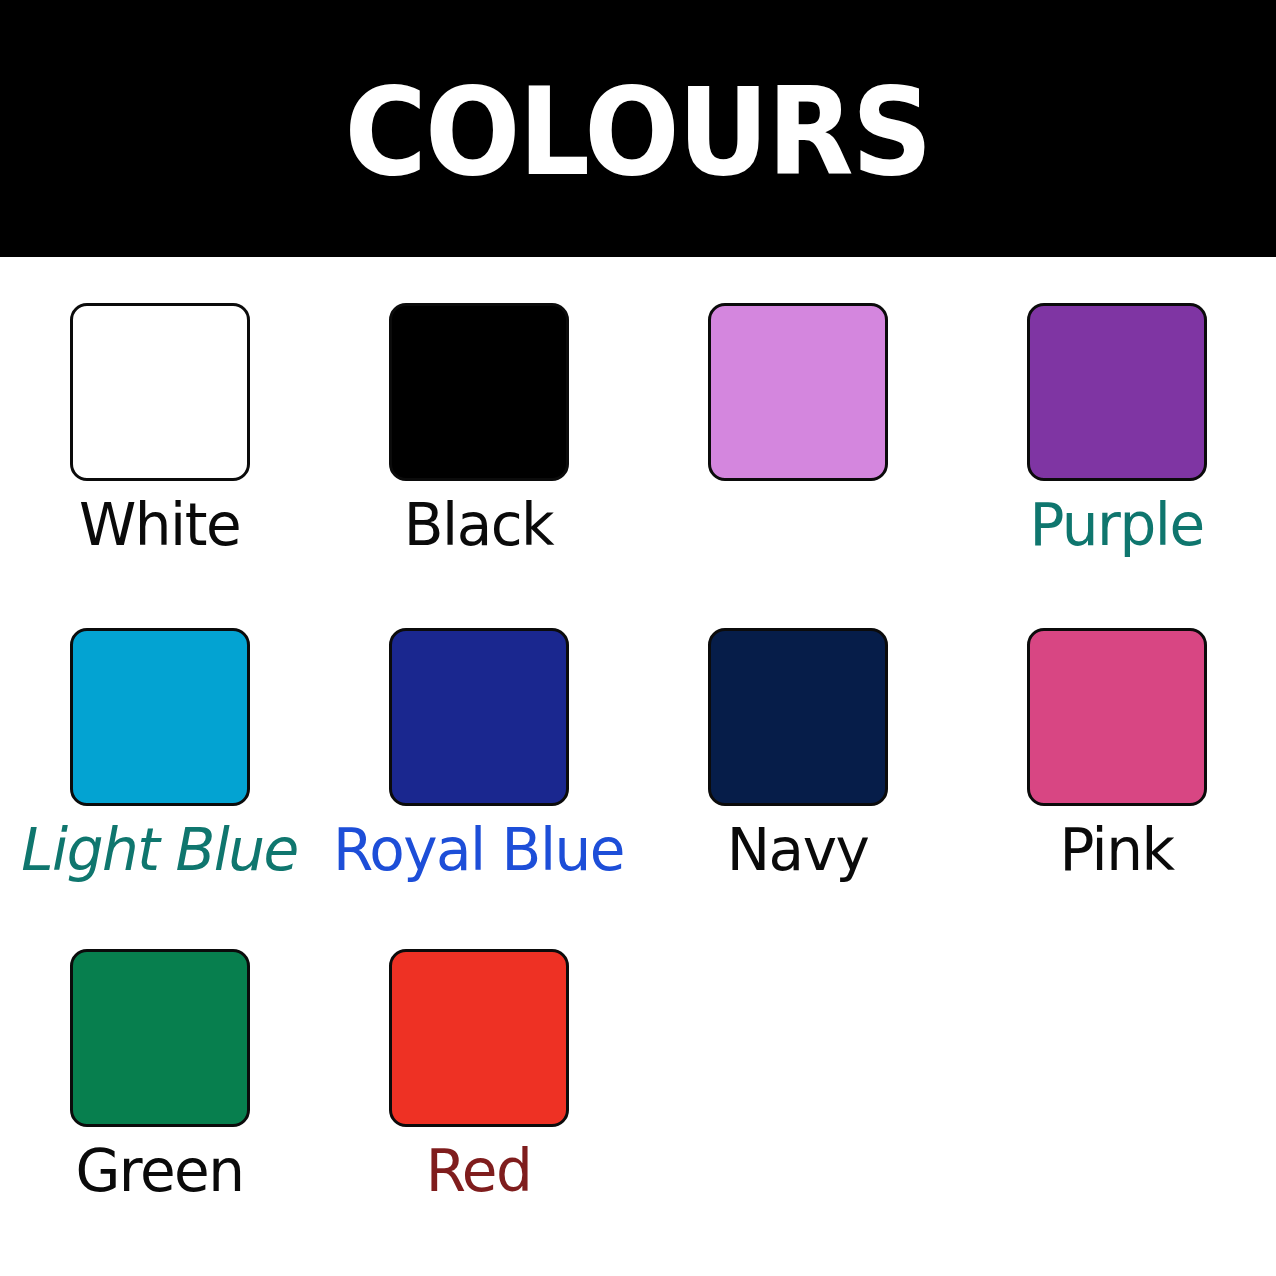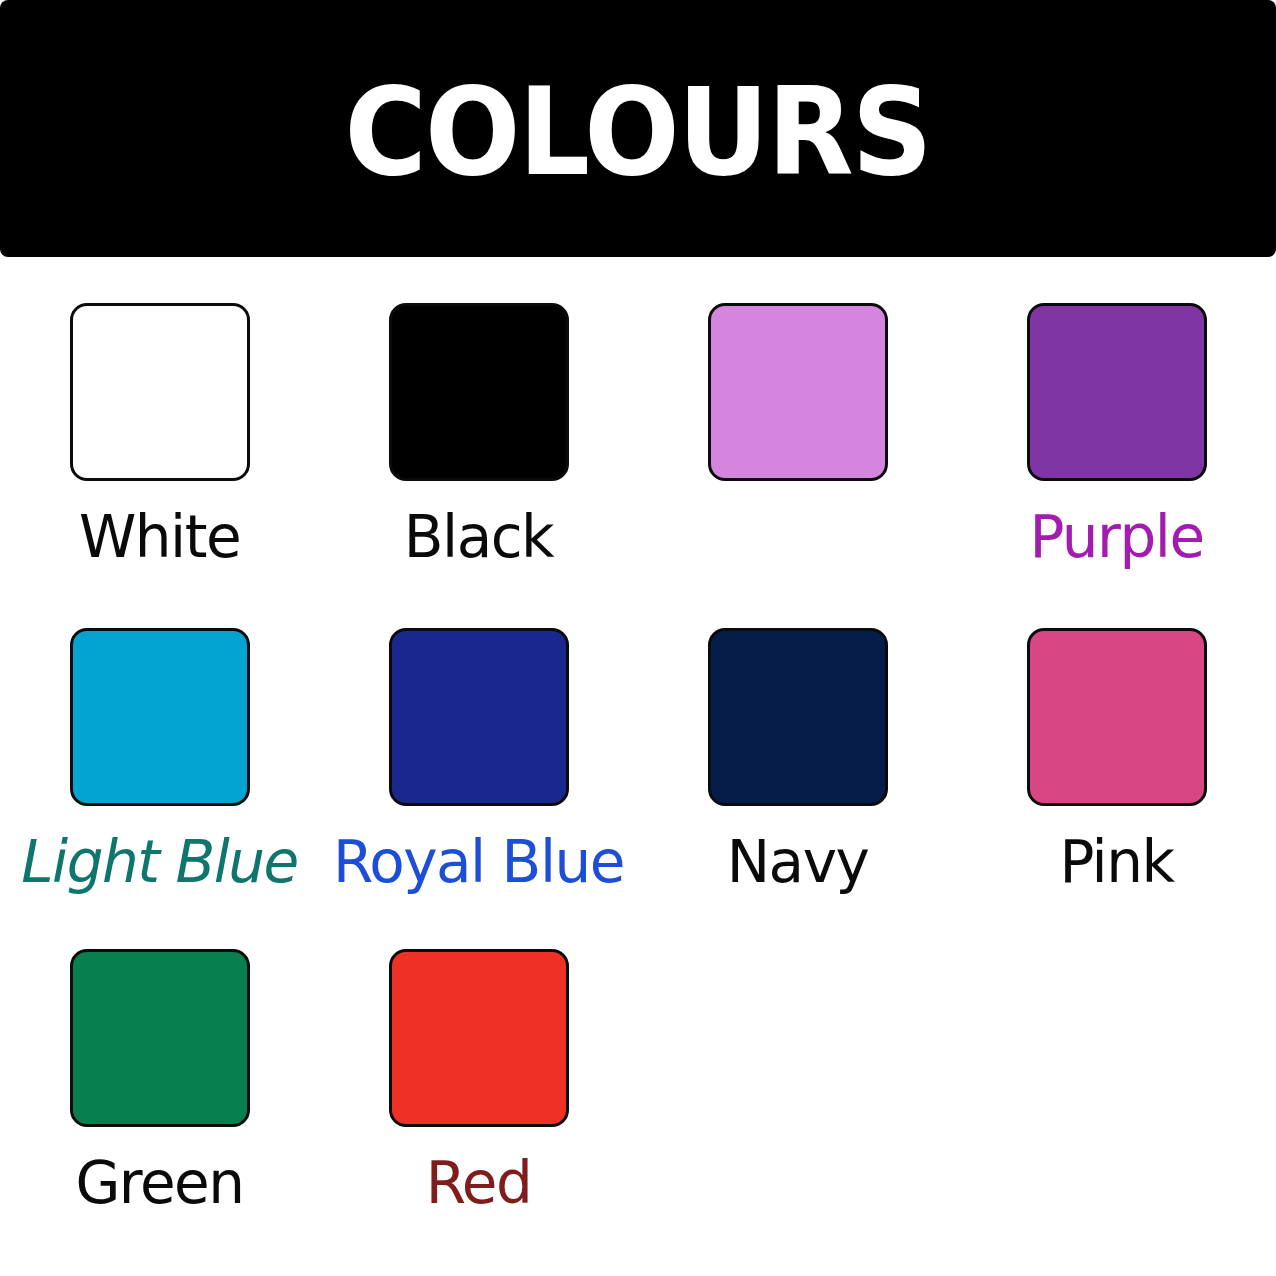--- a/index.html
+++ b/index.html
@@ -72,21 +72,21 @@
   .swatch-chip {
     width: 180px;
     height: 178px;
     border-radius: 17px;
     border: 3px solid #0b0b0b;
     box-sizing: border-box;
     background: #ffffff;
   }
 
   .swatch-label {
-    margin-top: 26px;
+    margin-top: 14px;
     font-family: "DejaVu Sans", sans-serif;
     font-weight: 400;
     font-size: 58px;
     line-height: 1.05;
     color: #0a0a0a;
     letter-spacing: -1.5px;
     white-space: nowrap;
     text-align: center;
     user-select: none;
   }
@@ -94,21 +94,21 @@
   
   .row-1 .swatch-chip { margin-top: 28px; }
   .row-2 .swatch-chip { margin-top: 28px; }
   .row-3 .swatch-chip { margin-top: 24px; }
 </style>
 </head>
 <body>
 
 <div id="page" style="background-color: rgb(255, 255, 255);">
 
-  <div class="header-band" style="background-color: rgb(0, 0, 0); border-radius: 8px;">
+  <div class="header-band" style="background-color: rgb(0, 0, 0);">
     <div class="header-title" style="color: rgb(255, 255, 255);">COLOURS</div>
   </div>
 
   <div class="swatch-grid">
 
     <div class="swatch-cell row-1">
       <div class="swatch-chip" style="background-color: rgb(255, 255, 255); border-color: rgb(11, 11, 11);"></div>
       <div class="swatch-label" style="color: rgb(10, 10, 10);">White</div>
     </div>
 
@@ -116,21 +116,21 @@
       <div class="swatch-chip" style="background-color: rgb(0, 0, 0); border-color: rgb(11, 11, 11);"></div>
       <div class="swatch-label" style="color: rgb(10, 10, 10);">Black</div>
     </div>
 
     <div class="swatch-cell row-1">
       <div class="swatch-chip" style="background-color: rgb(212, 134, 222); border-color: rgb(11, 11, 11);"></div>
     </div>
 
     <div class="swatch-cell row-1">
       <div class="swatch-chip" style="background-color: rgb(127, 53, 163); border-color: rgb(11, 11, 11);"></div>
-      <div class="swatch-label" style="color: #a21caf;">Purple</div>
+      <div class="swatch-label" style="color: #0f766e;">Purple</div>
     </div>
 
     <div class="swatch-cell row-2">
       <div class="swatch-chip" style="background-color: rgb(3, 163, 210); border-color: rgb(11, 11, 11);"></div>
       <div class="swatch-label" style="color: #0f766e; font-style: italic;">Light Blue</div>
     </div>
 
     <div class="swatch-cell row-2">
       <div class="swatch-chip" style="background-color: rgb(26, 39, 143); border-color: rgb(11, 11, 11);"></div>
       <div class="swatch-label" style="color: #1d4ed8;">Royal Blue</div>

